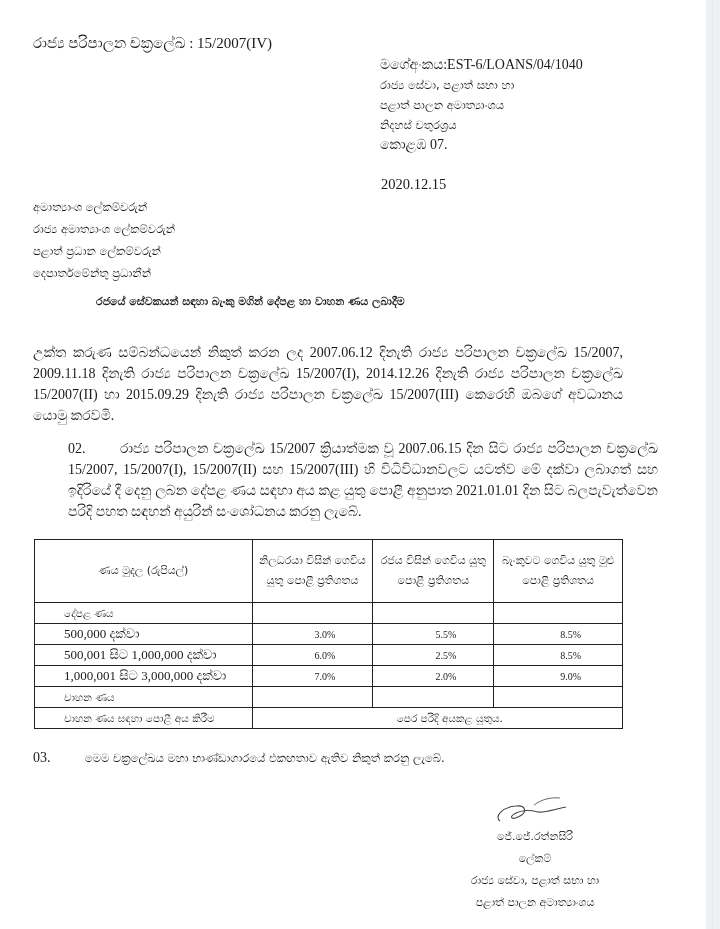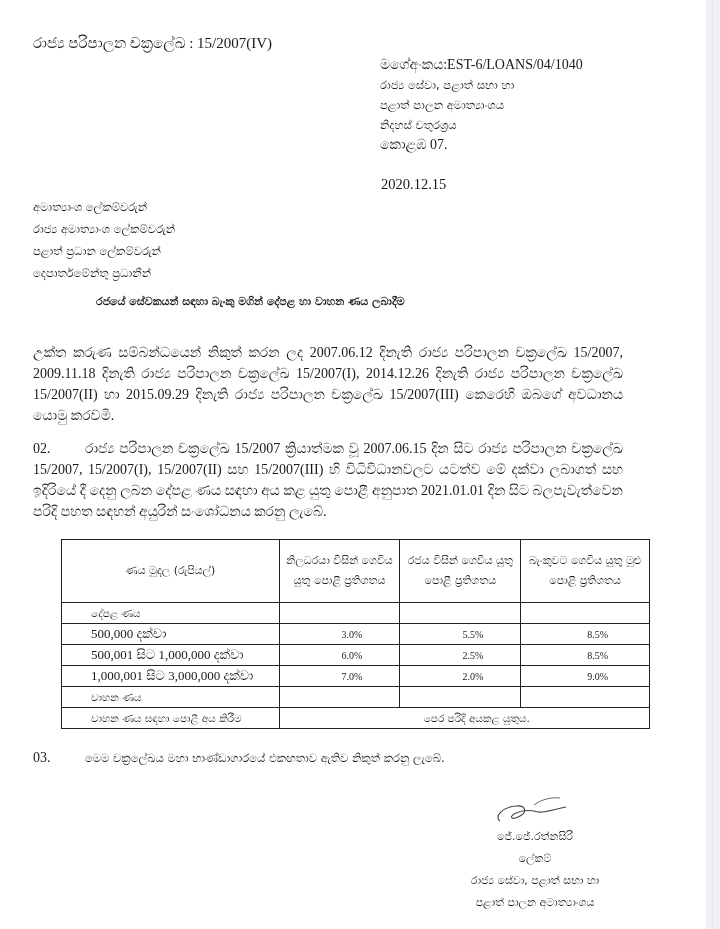--- a/index.html
+++ b/index.html
@@ -24,26 +24,26 @@
   #addressees { left: 33px; top: 196px; line-height: 22px; }
   #addressees div { height: 22px; }
 
   #title {
     left: 96px; top: 295px; font-family: "DejaVu Sans", sans-serif; font-weight: bold;
     font-size: 11px; 
   }
 
   .para { position: absolute; left: 33px; width: 590px; font-size: 14px; line-height: 21px; text-align: justify; }
   #para1 { top: 342px; }
-  #para2 { top: 438px; }
+  #para2 { top: 438px; margin-left: 35px; }
   .pnum { display: inline-block; width: 52px; }
 
   table#rates {
     position: absolute; left: 34px; top: 539px; width: 589px;
-    border-collapse: collapse; font-size: 13px; margin-left: 27px;
+    border-collapse: collapse; font-size: 13px;
   }
   #rates td, #rates th {
     border: 1.3px solid #222; padding: 0 4px; font-weight: normal; vertical-align: middle;
   }
   #rates th { height: 62px; text-align: center; font-family: "DejaVu Sans", sans-serif; font-size: 11px; line-height: 20px; }
   #rates td { height: 20px; padding-left: 29px; }
   #rates td.num { text-align: center; font-size: 10px; }
   #rates td.lab { font-size: 13px; }
   #rates td.sub { font-family: "DejaVu Sans", sans-serif; font-size: 10.5px; }
   #rates col.c1 { width: 218px; }

